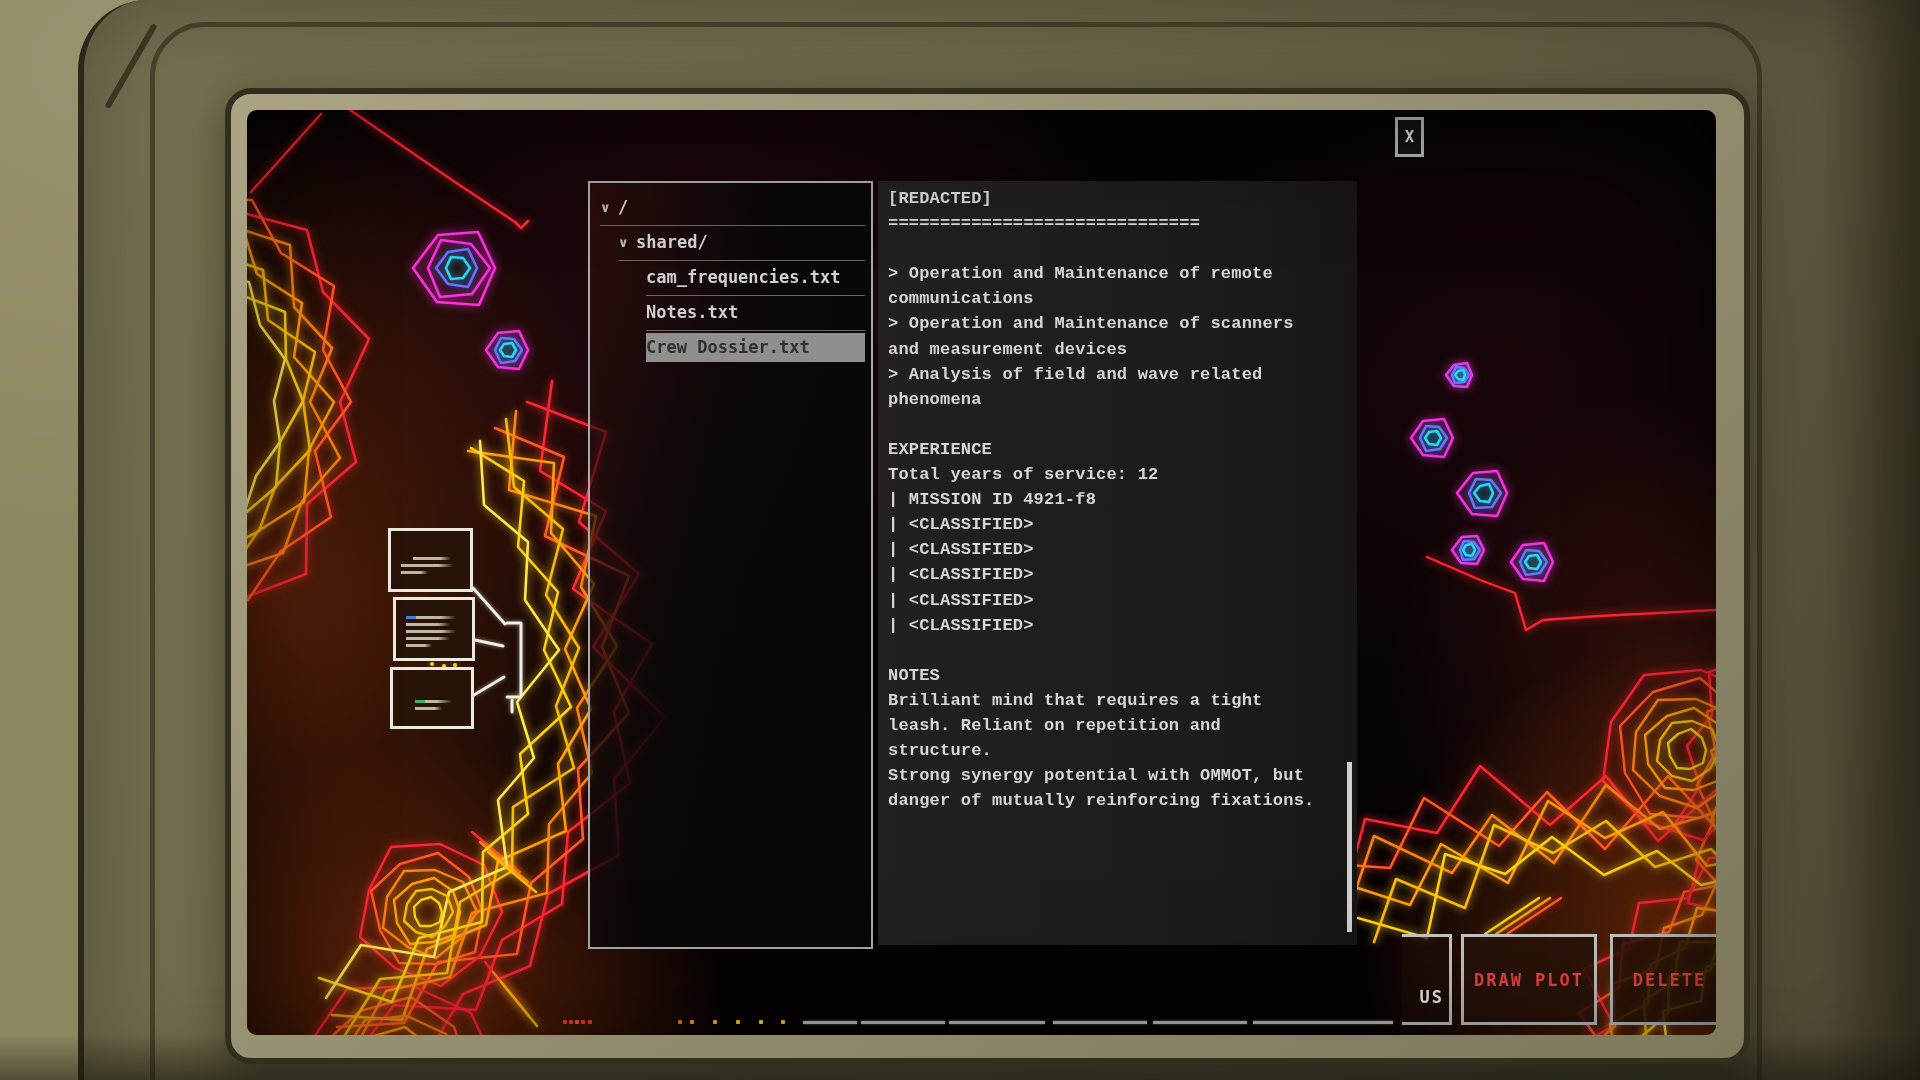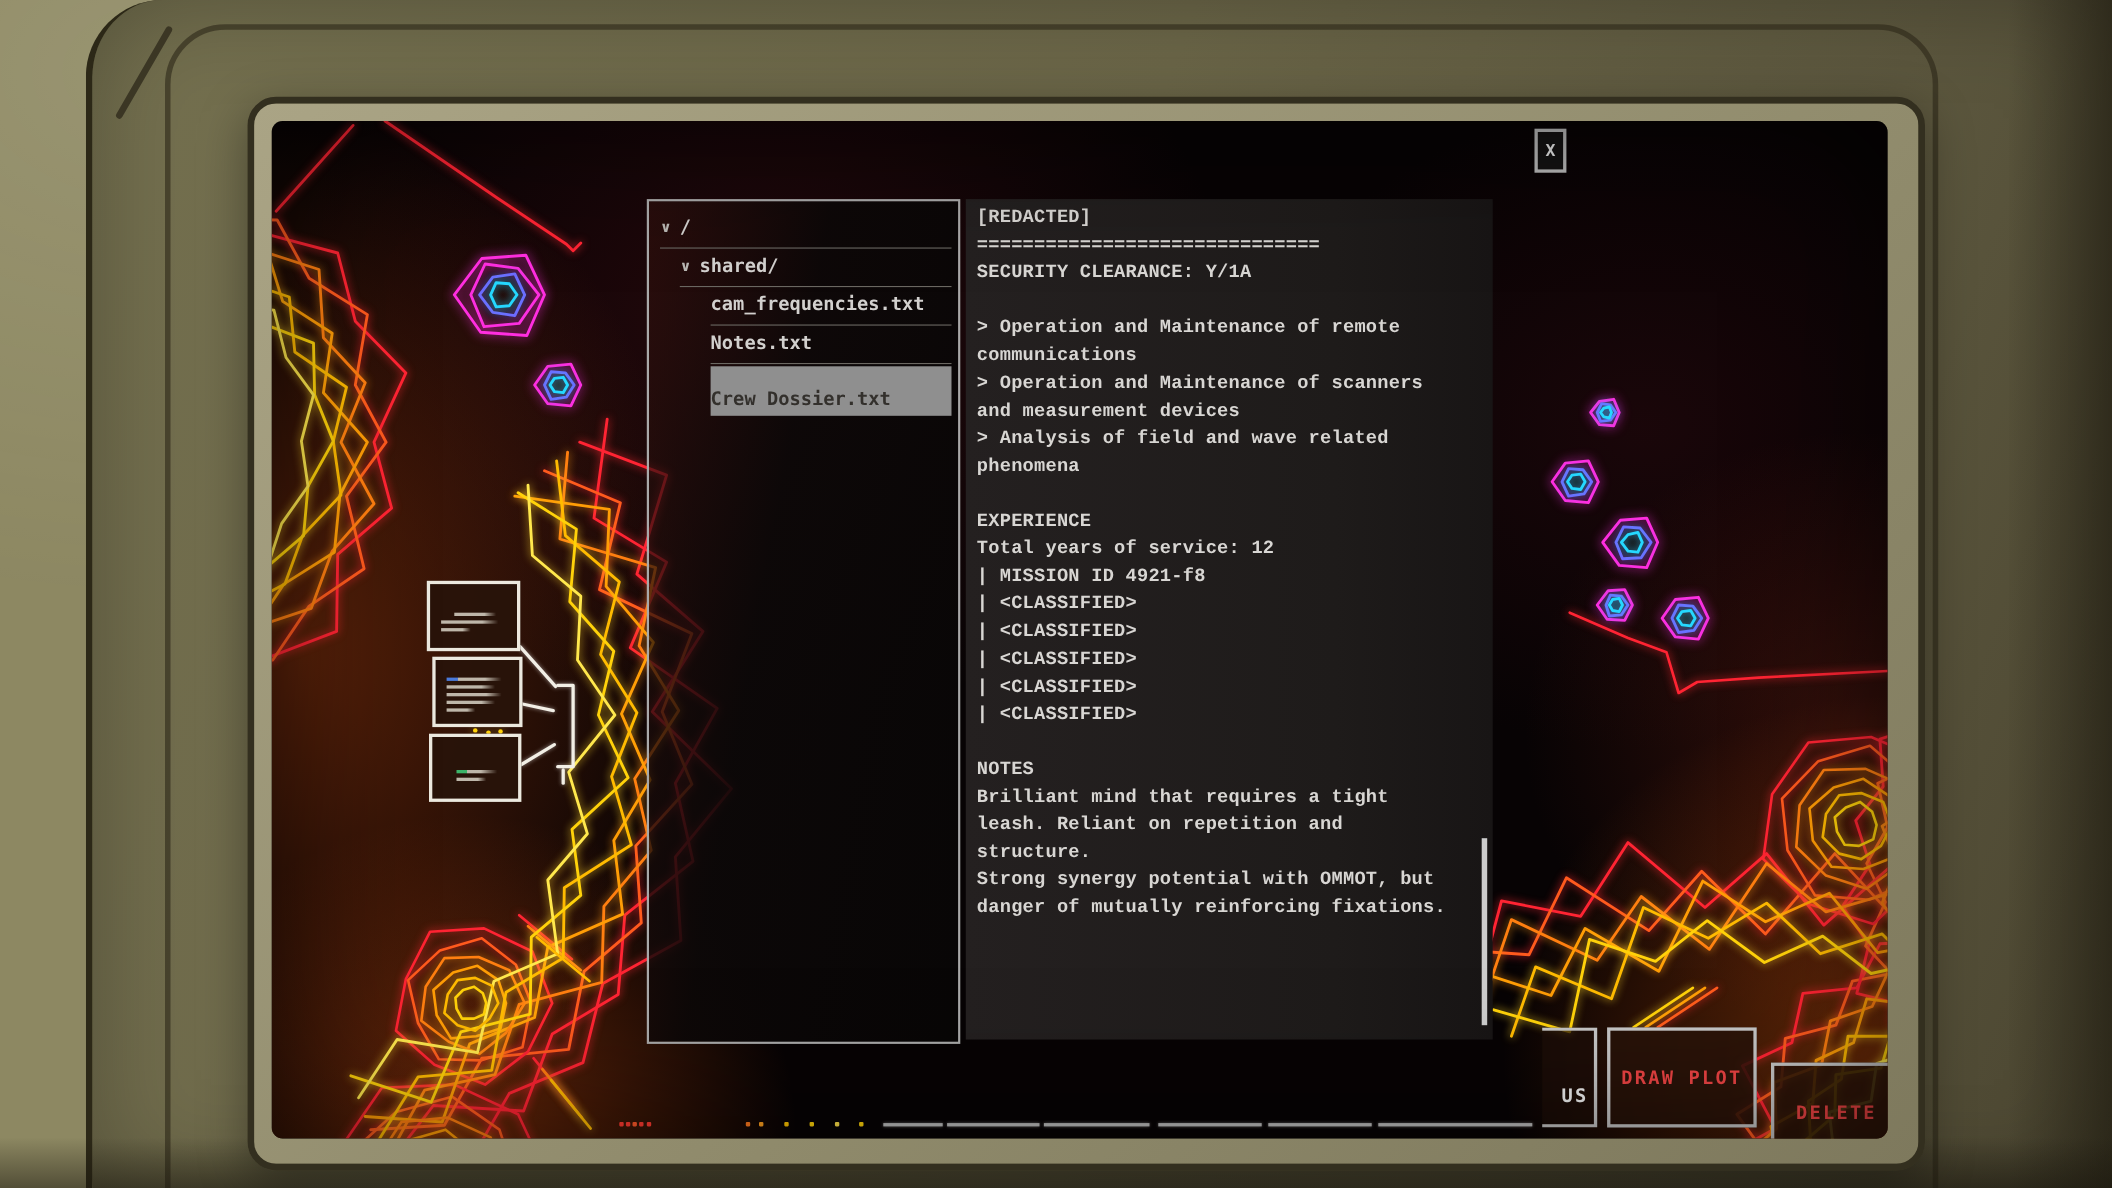--- a/index.html
+++ b/index.html
@@ -54,38 +54,38 @@
   
   .file-browser{position:absolute;left:341px;top:71px;width:285px;height:768px;box-sizing:border-box;
     background:linear-gradient(100deg,rgba(52,18,14,0.55),rgba(12,8,8,0.92) 40%,rgba(8,6,6,0.96));
     border:2px solid #a9a9a9;}
   .fb-inner{padding-top:8px;}
   .fb-row{height:34px;line-height:33px;color:#d2d0ce;font-size:17px;font-weight:bold;
     border-bottom:1px solid #6b6862;display:flex;margin-right:6px;white-space:pre;cursor:pointer;}
   .lvl0{margin-left:10px;} .lvl1{margin-left:28px;} .lvl2{margin-left:56px;}
   .chev{width:18px;color:#b9b7b3;font-size:13px;font-family:"DejaVu Sans",sans-serif;}
   .chev:empty{display:none;}
-  .fb-row.selected{background:#8f8f8f;color:#33302c;border-bottom:none;height:45px;line-height:29px;
+  .fb-row.selected{background:#8f8f8f;color:#33302c;border-bottom:none;height:29px;line-height:29px;
     margin-top:2px;margin-bottom:3px;align-items:flex-end;}
 
   
   .viewer{position:absolute;left:631px;top:71px;width:479px;height:764px;box-sizing:border-box;
     background:linear-gradient(90deg,#242020,#1e1b1a 70%,#181515);padding:8px 10px;}
   .v-line{height:25.1px;font-size:17px;font-weight:bold;color:#d8d6d3;white-space:pre;letter-spacing:.2px;font-family:Liberation Mono, monospace;}
   .v-scroll{position:absolute;right:5px;top:581px;width:5px;height:170px;background:#cdcdcd;}
 
   
   .close-btn{position:absolute;left:1148px;top:7px;width:29px;height:40px;box-sizing:border-box;
     border:3px solid #b9b9b9;background:#141212;color:#e8e8e8;font-size:15px;font-weight:bold;
     display:flex;align-items:center;justify-content:center;cursor:pointer;}
   .btn{position:absolute;box-sizing:border-box;border:3px solid #c6c6c6;background:rgba(40,19,9,0.85);
     color:#ef4444;font-weight:bold;font-size:17px;letter-spacing:2px;
     display:flex;align-items:center;justify-content:center;cursor:pointer;}
   .btn-draw{left:1214px;top:824px;width:136px;height:91px;}
-  .btn-delete{left:1363px;top:856px;width:119px;height:91px;}
+  .btn-delete{left:1363px;top:824px;width:119px;height:91px;}
   .btn-partial-wrap{position:absolute;left:1155px;top:824px;width:51px;height:91px;overflow:hidden;}
   .btn-partial{position:absolute;left:-62px;top:0;width:112px;height:91px;box-sizing:border-box;
     border:3px solid #c6c6c6;background:rgba(30,14,8,0.7);cursor:pointer;}
   .btn-partial span{position:absolute;right:5px;top:50px;color:#f2f2f2;font-weight:bold;font-size:17px;letter-spacing:2px;}
 </style>
 </head>
 <body>
 
 <div class="case"></div>
 <div class="case-diag"></div>
@@ -273,21 +273,20 @@
   </div>
 
   <div class="viewer">
     <div>
 
         <div class="v-line">[REDACTED]</div>
 
         <div class="v-line">==============================</div>
 
 
-        <div class="v-line">SECURITY CLEARANCE: Y/1A</div>
 
         <div class="v-line"></div>
 
 
         <div class="v-line">&gt; Operation and Maintenance of remote</div>
 
         <div class="v-line">communications</div>
 
         <div class="v-line">&gt; Operation and Maintenance of scanners</div>
 

